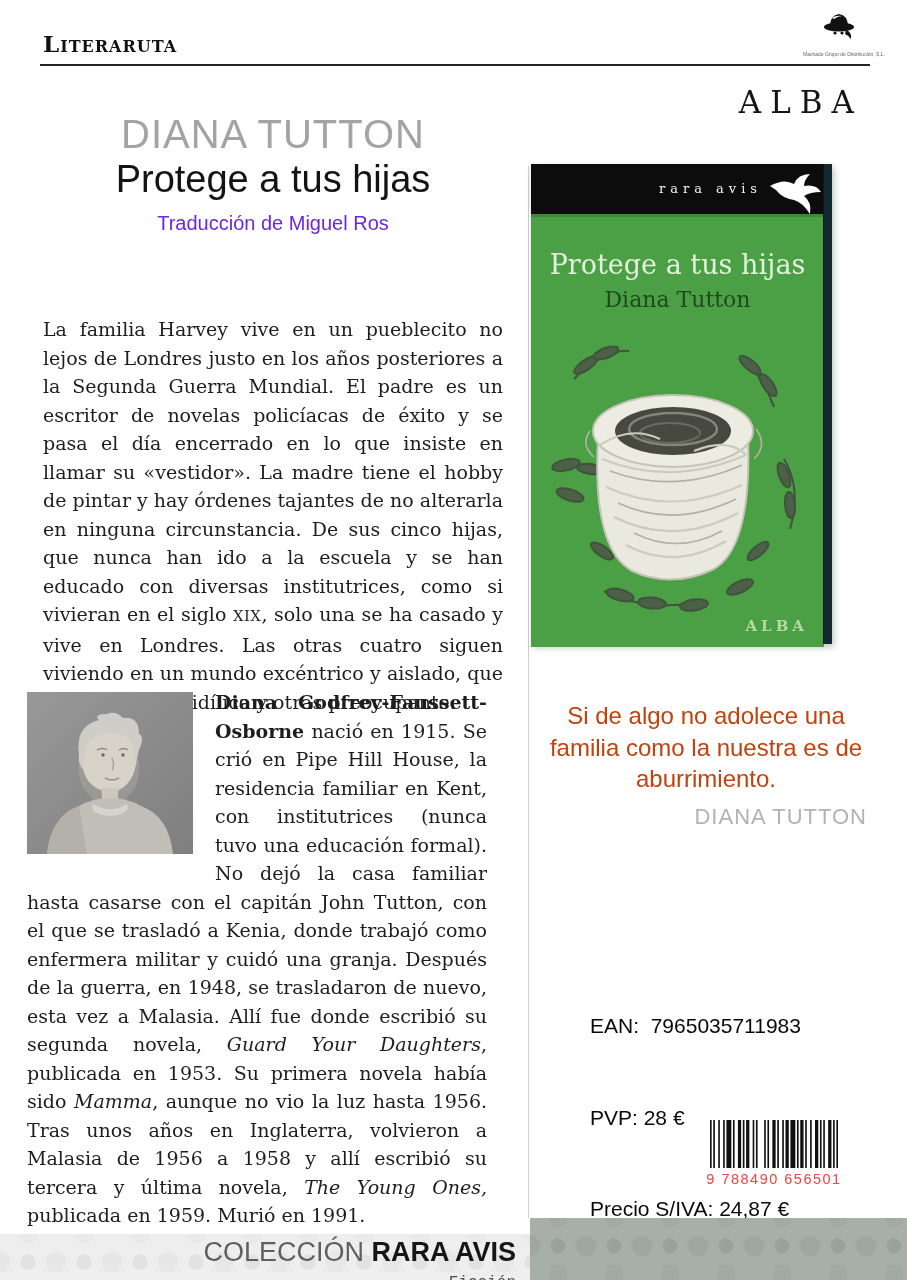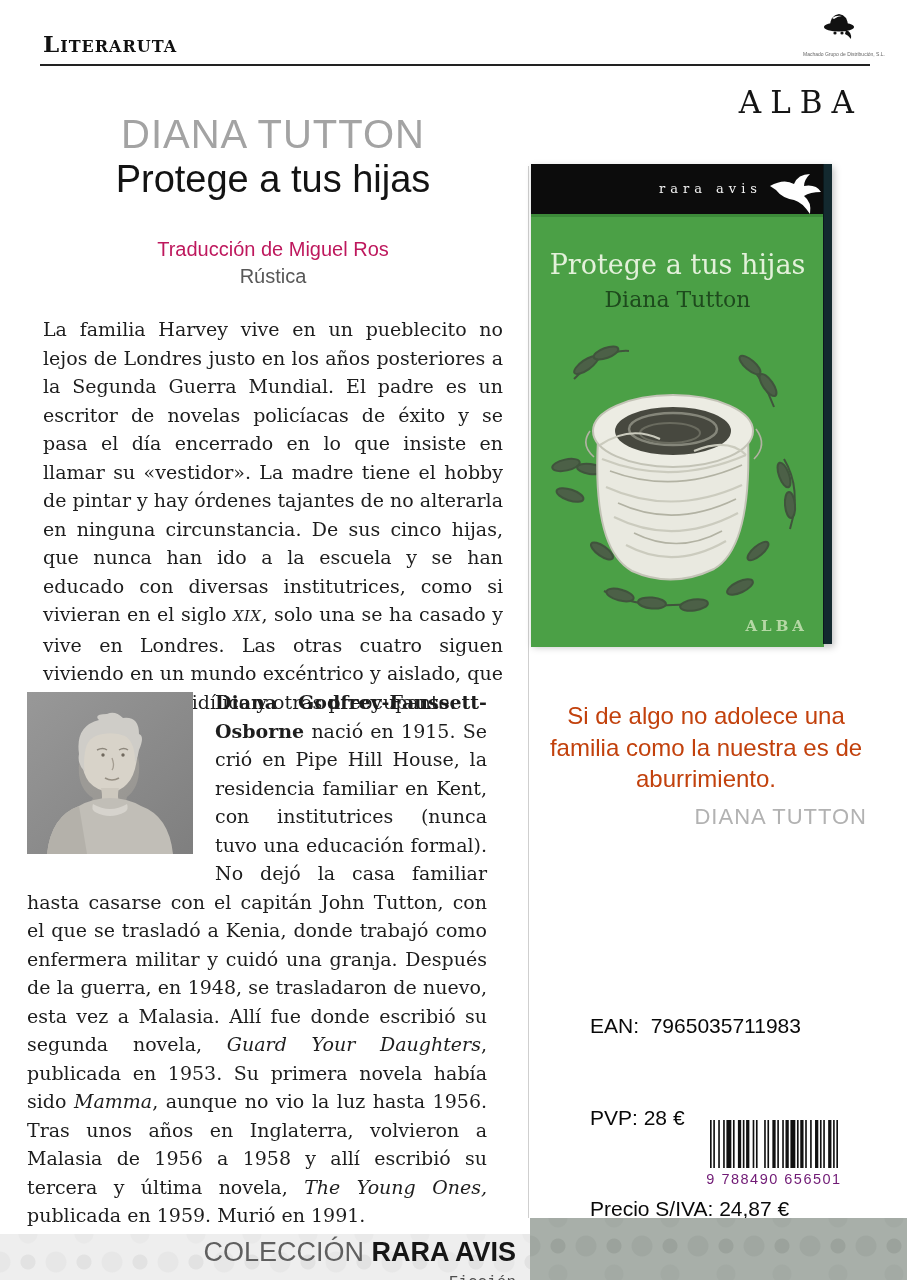--- a/index.html
+++ b/index.html
@@ -13,27 +13,27 @@
   .machado{position:absolute;left:803px;top:10px;width:72px;text-align:center;}
   .machado svg{display:block;margin:0 auto;}
   .machado-caption{font-size:5px;color:#666;margin-top:1px;white-space:nowrap;}
   .publisher{position:absolute;right:44px;top:84px;font-family:"DejaVu Serif",serif;
              font-size:31px;letter-spacing:9px;color:#141414;}
 
   
   .leftcol{position:absolute;left:43px;top:112px;width:460px;}
   .author-display{font-size:40px;font-weight:400;color:#a3a3a3;text-align:center;letter-spacing:1px;line-height:1.1;}
   .book-title{font-size:38px;color:#131313;text-align:center;line-height:1.15;margin-top:2px;}
-  .translation{font-size:20px;color:#be185d;text-align:center;margin-top:36px;}
+  .translation{font-size:20px;color:#6d28d9;text-align:center;margin-top:10px;}
   .binding{font-size:20px;color:#585858;text-align:center;margin-top:4px;}
 
   .serif-text{font-family:"DejaVu Serif",serif;font-size:19px;line-height:28.5px;
               color:#1d1d1d;text-align:justify;}
   .synopsis{position:absolute;left:43px;top:296px;width:460px;}
-  .sc{font-size:0.78em;letter-spacing:0.5px;font-style:italic;}
+  .sc{font-size:0.78em;letter-spacing:0.5px;}
 
   .bio{position:absolute;left:27px;top:688px;width:460px;}
   .bio-photo{float:left;width:166px;height:162px;margin:4px 22px 6px 0;}
   .bio b{font-weight:bold;}
   .bio i{font-style:italic;}
 
   
   .divider{position:absolute;left:528px;top:166px;width:1px;height:1052px;background:#cfcfcf;}
 
   
@@ -60,21 +60,21 @@
   .quote{position:absolute;left:545px;top:700px;width:322px;}
   .quote-text{font-size:24px;line-height:1.32;color:#c2410c;text-align:center;}
   .quote-attr{font-size:22px;color:#b2b2b2;text-align:right;margin-top:9px;letter-spacing:1px;}
 
   
   .details{position:absolute;left:590px;top:950px;font-size:21px;line-height:30.5px;
            color:#090909;white-space:pre-wrap;}
 
   
   .barcode{position:absolute;left:706px;top:1120px;width:136px;background:#fff;text-align:center;}
-  .barcode-number{font-size:14.5px;letter-spacing:1.5px;color:#701a75;margin-top:-1px;}
+  .barcode-number{font-size:14.5px;letter-spacing:1.5px;color:#ef4444;margin-top:-1px;}
 
   
   .footer{position:absolute;left:0;top:1218px;width:907px;height:62px;}
   .pattern-light{
     background-color:#eeeeee;
     background-image:
       radial-gradient(circle at 50% 50%, #e2e2e2 7px, transparent 8px),
       radial-gradient(circle at 0% 50%, #e7e7e7 10px, transparent 11px),
       radial-gradient(circle at 100% 50%, #e7e7e7 10px, transparent 11px),
       radial-gradient(circle at 50% 0%, #e9e9e9 9px, transparent 10px),
@@ -120,21 +120,20 @@
   </div>
 
   <div class="toprule"></div>
 
   <div class="publisher">ALBA</div>
 
   <div class="leftcol">
     <div class="author-display">DIANA TUTTON</div>
     <div class="book-title">Protege a tus hijas</div>
     <div class="translation">Traducción de Miguel Ros</div>
-    <div class="binding">Rústica</div>
   </div>
 
   <p class="synopsis serif-text"><span>La familia Harvey vive en un pueblecito no lejos de Londres justo en los años posteriores a la Segunda Guerra Mundial. El padre es un escritor de novelas policíacas de éxito y se pasa el día encerrado en lo que insiste en llamar su «vestidor». La madre tiene el hobby de pintar y hay órdenes tajantes de no alterarla en ninguna circunstancia. De sus cinco hijas, que nunca han ido a la escuela y se han educado con diversas institutrices, como si vivieran en el siglo </span><span class="sc">XIX</span><span>, solo una se ha casado y vive en Londres. Las otras cuatro siguen viviendo en un mundo excéntrico y aislado, que a veces parece idílico y otras preocupante.</span></p>
 
   <div class="bio serif-text">
     <span class="bio-photo">
       <svg width="166" height="162" viewBox="0 0 166 162">
         <defs>
           <linearGradient id="pbg" x1="0" y1="0" x2="1" y2="1">
             <stop offset="0" stop-color="#989898"></stop>

